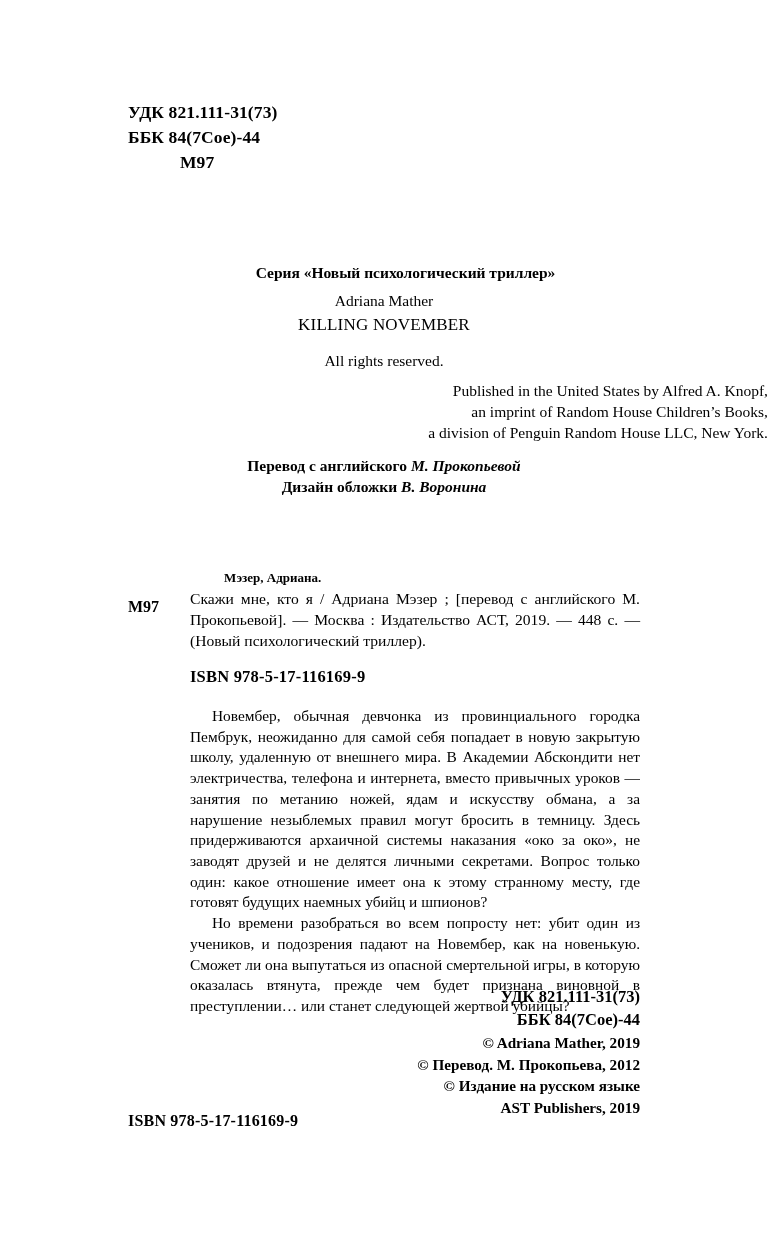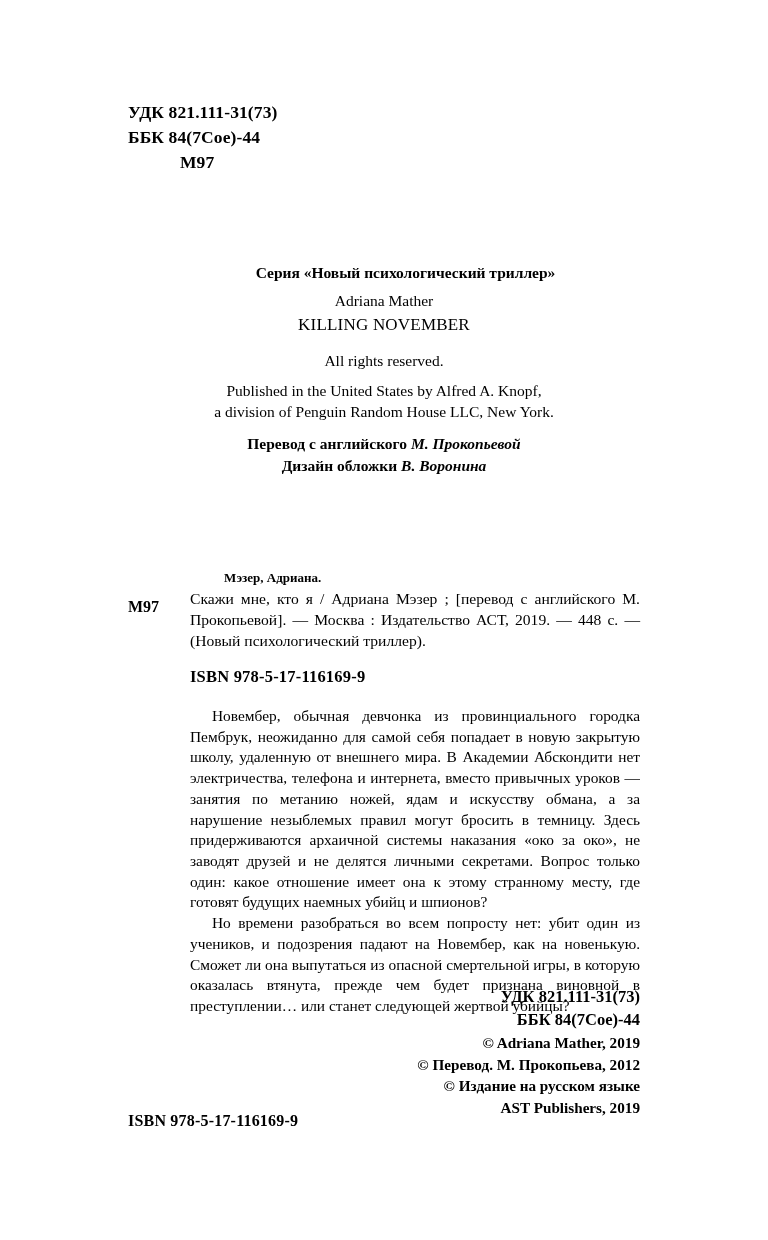--- a/index.html
+++ b/index.html
@@ -59,20 +59,21 @@
     margin-bottom: 13px;
     font-family: Liberation Serif, serif;
   }
   .center-block .rights {
     font-size: 15.5px;
     margin-bottom: 9px;
     margin-top: 12px;
   }
   .center-block .pub-line {
     font-size: 15.5px;
+    text-align: right;
   }
   .center-block .credits {
     margin-top: 11px;
     font-size: 15.5px;
     font-weight: 700;
   }
   .center-block .credits i {
     font-style: italic;
   }
 
@@ -167,20 +168,21 @@
     <span class="l2">ББК 84(7Сое)-44</span>
     <span class="l3">М97</span>
   </div>
 
   <div class="center-block">
     <div class="series">Серия «Новый психологический триллер»</div>
     <div class="author-latin">Adriana Mather</div>
     <div class="title-latin">KILLING NOVEMBER</div>
     <div class="rights">All rights reserved.</div>
     <div class="pub-line">Published in the United States by Alfred A. Knopf,</div>
+    <div class="pub-line">an imprint of Random House Children’s Books,</div>
     <div class="pub-line">a division of Penguin Random House LLC, New York.</div>
     <div class="credits">
       <span>Перевод с английского </span><i>М. Прокопьевой</i>
     </div>
     <div class="credits" style="margin-top:0">
       <span>Дизайн обложки </span><i>В. Воронина</i>
     </div>
   </div>
 
   <div class="cip">

